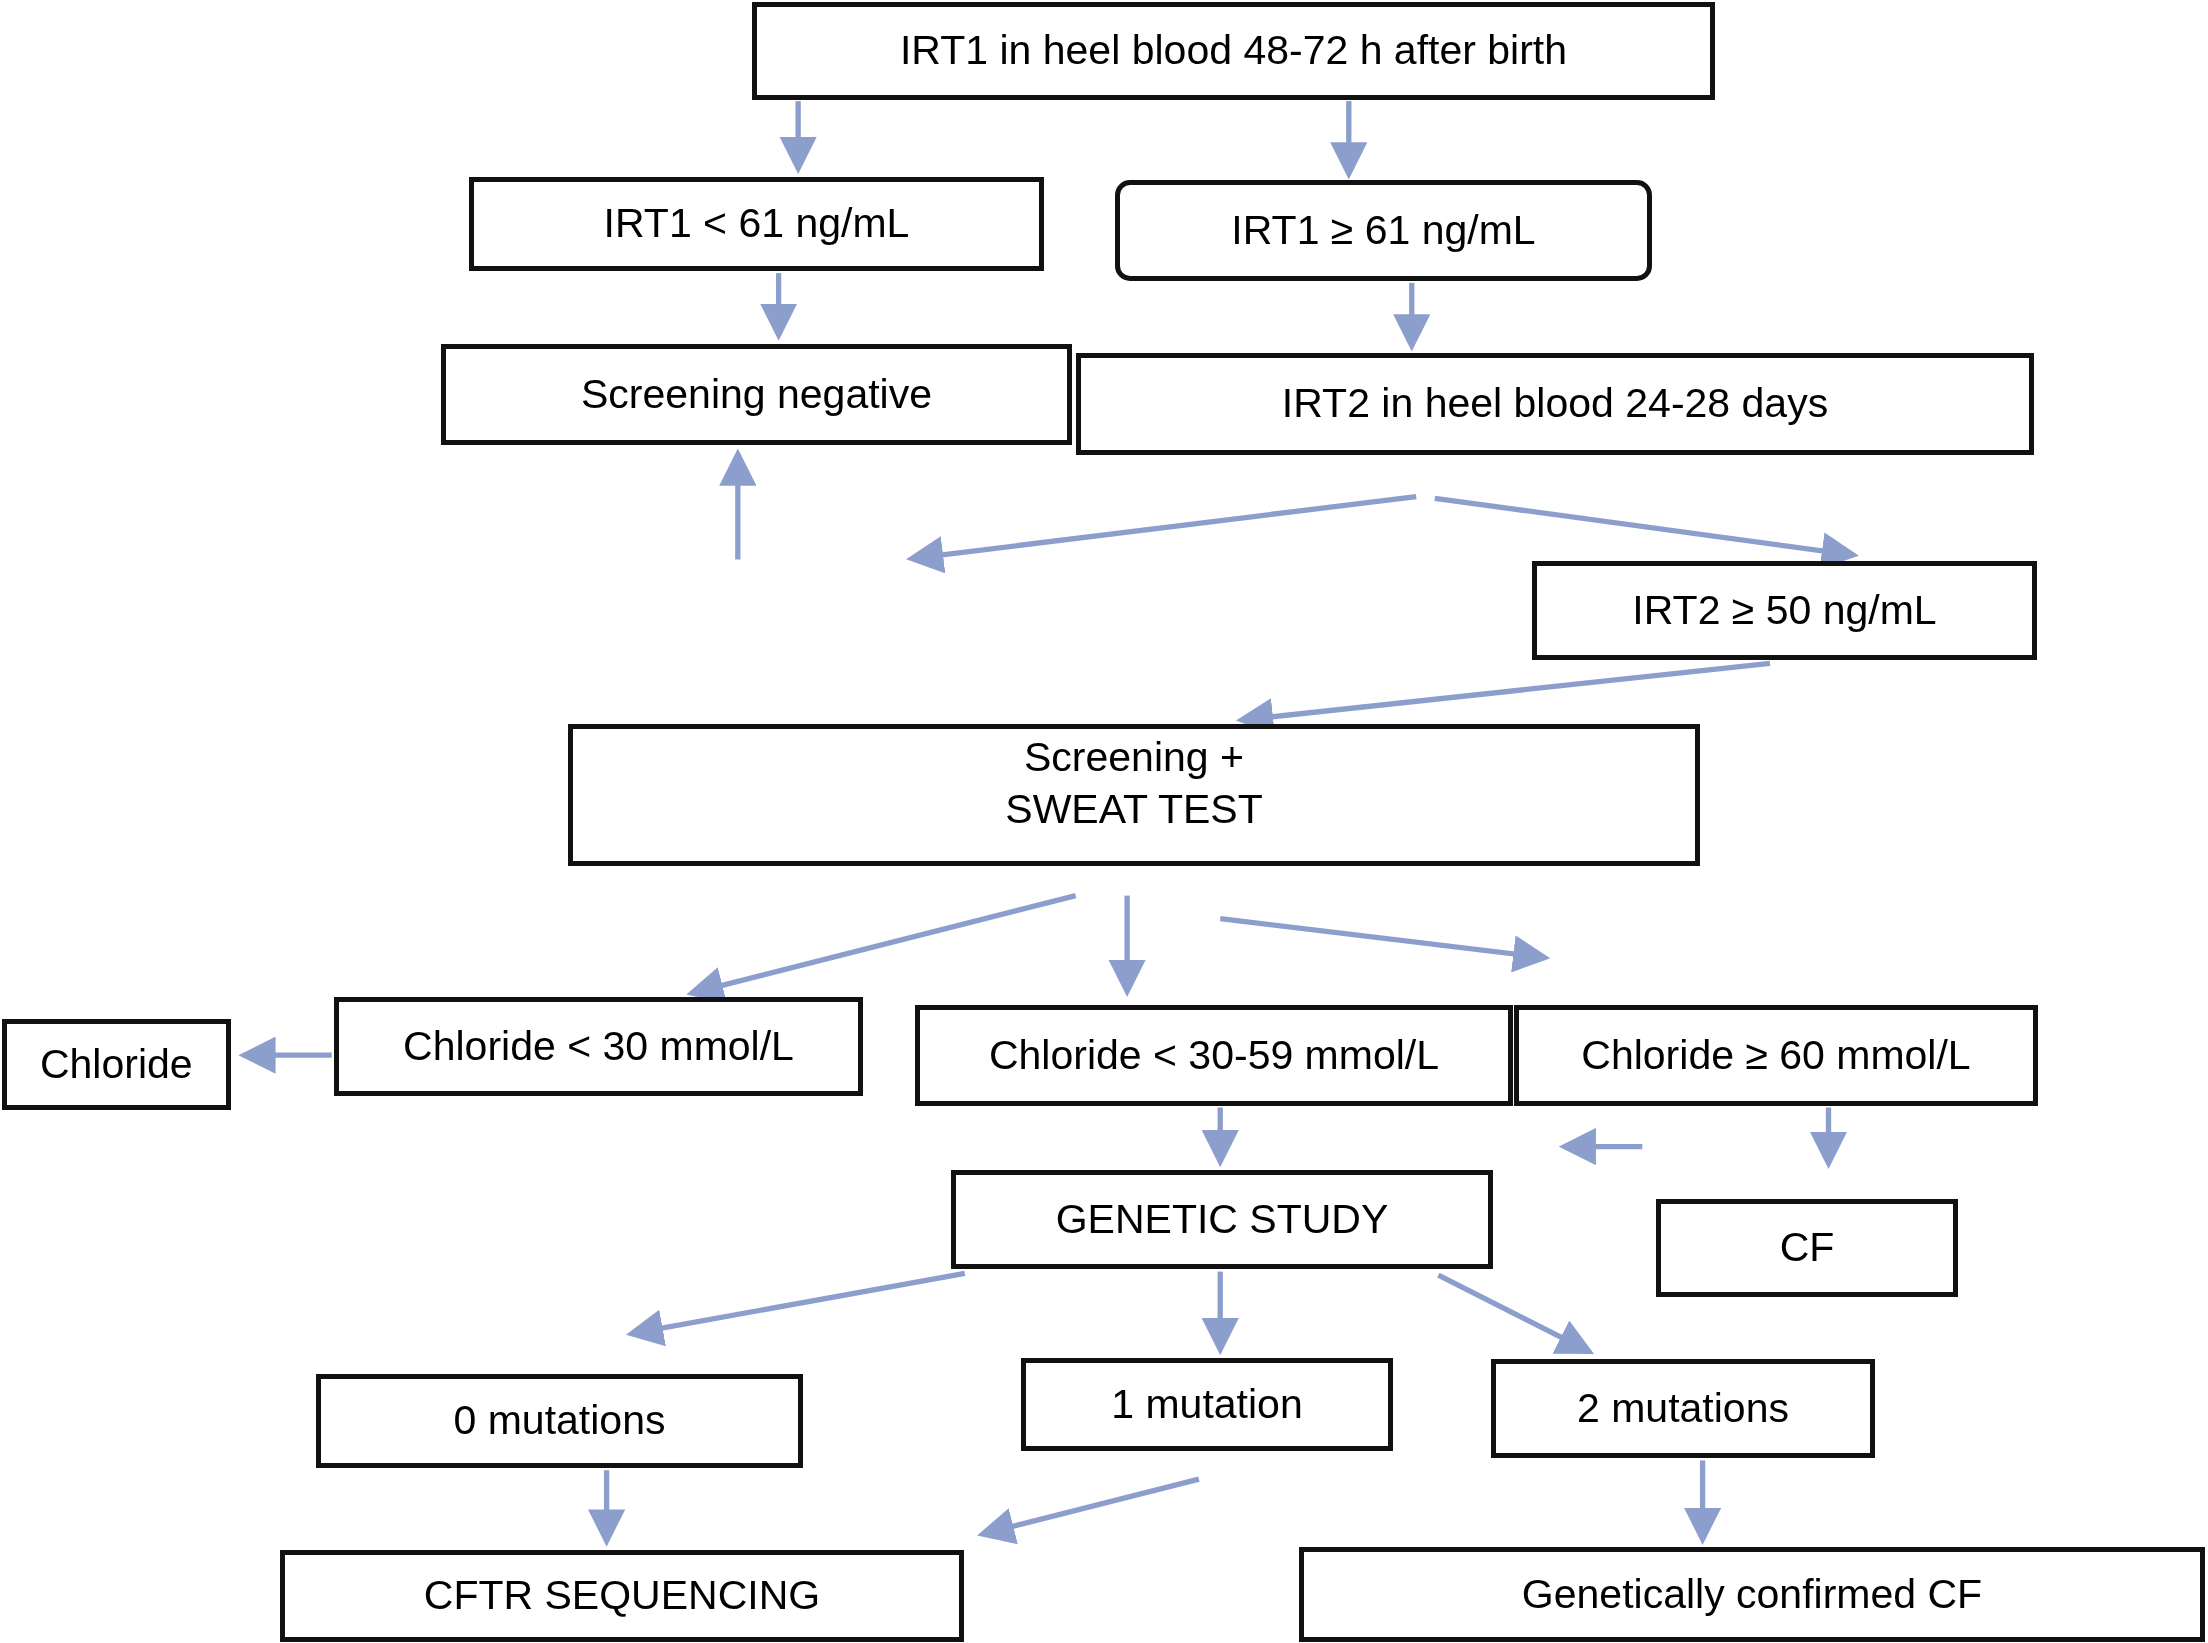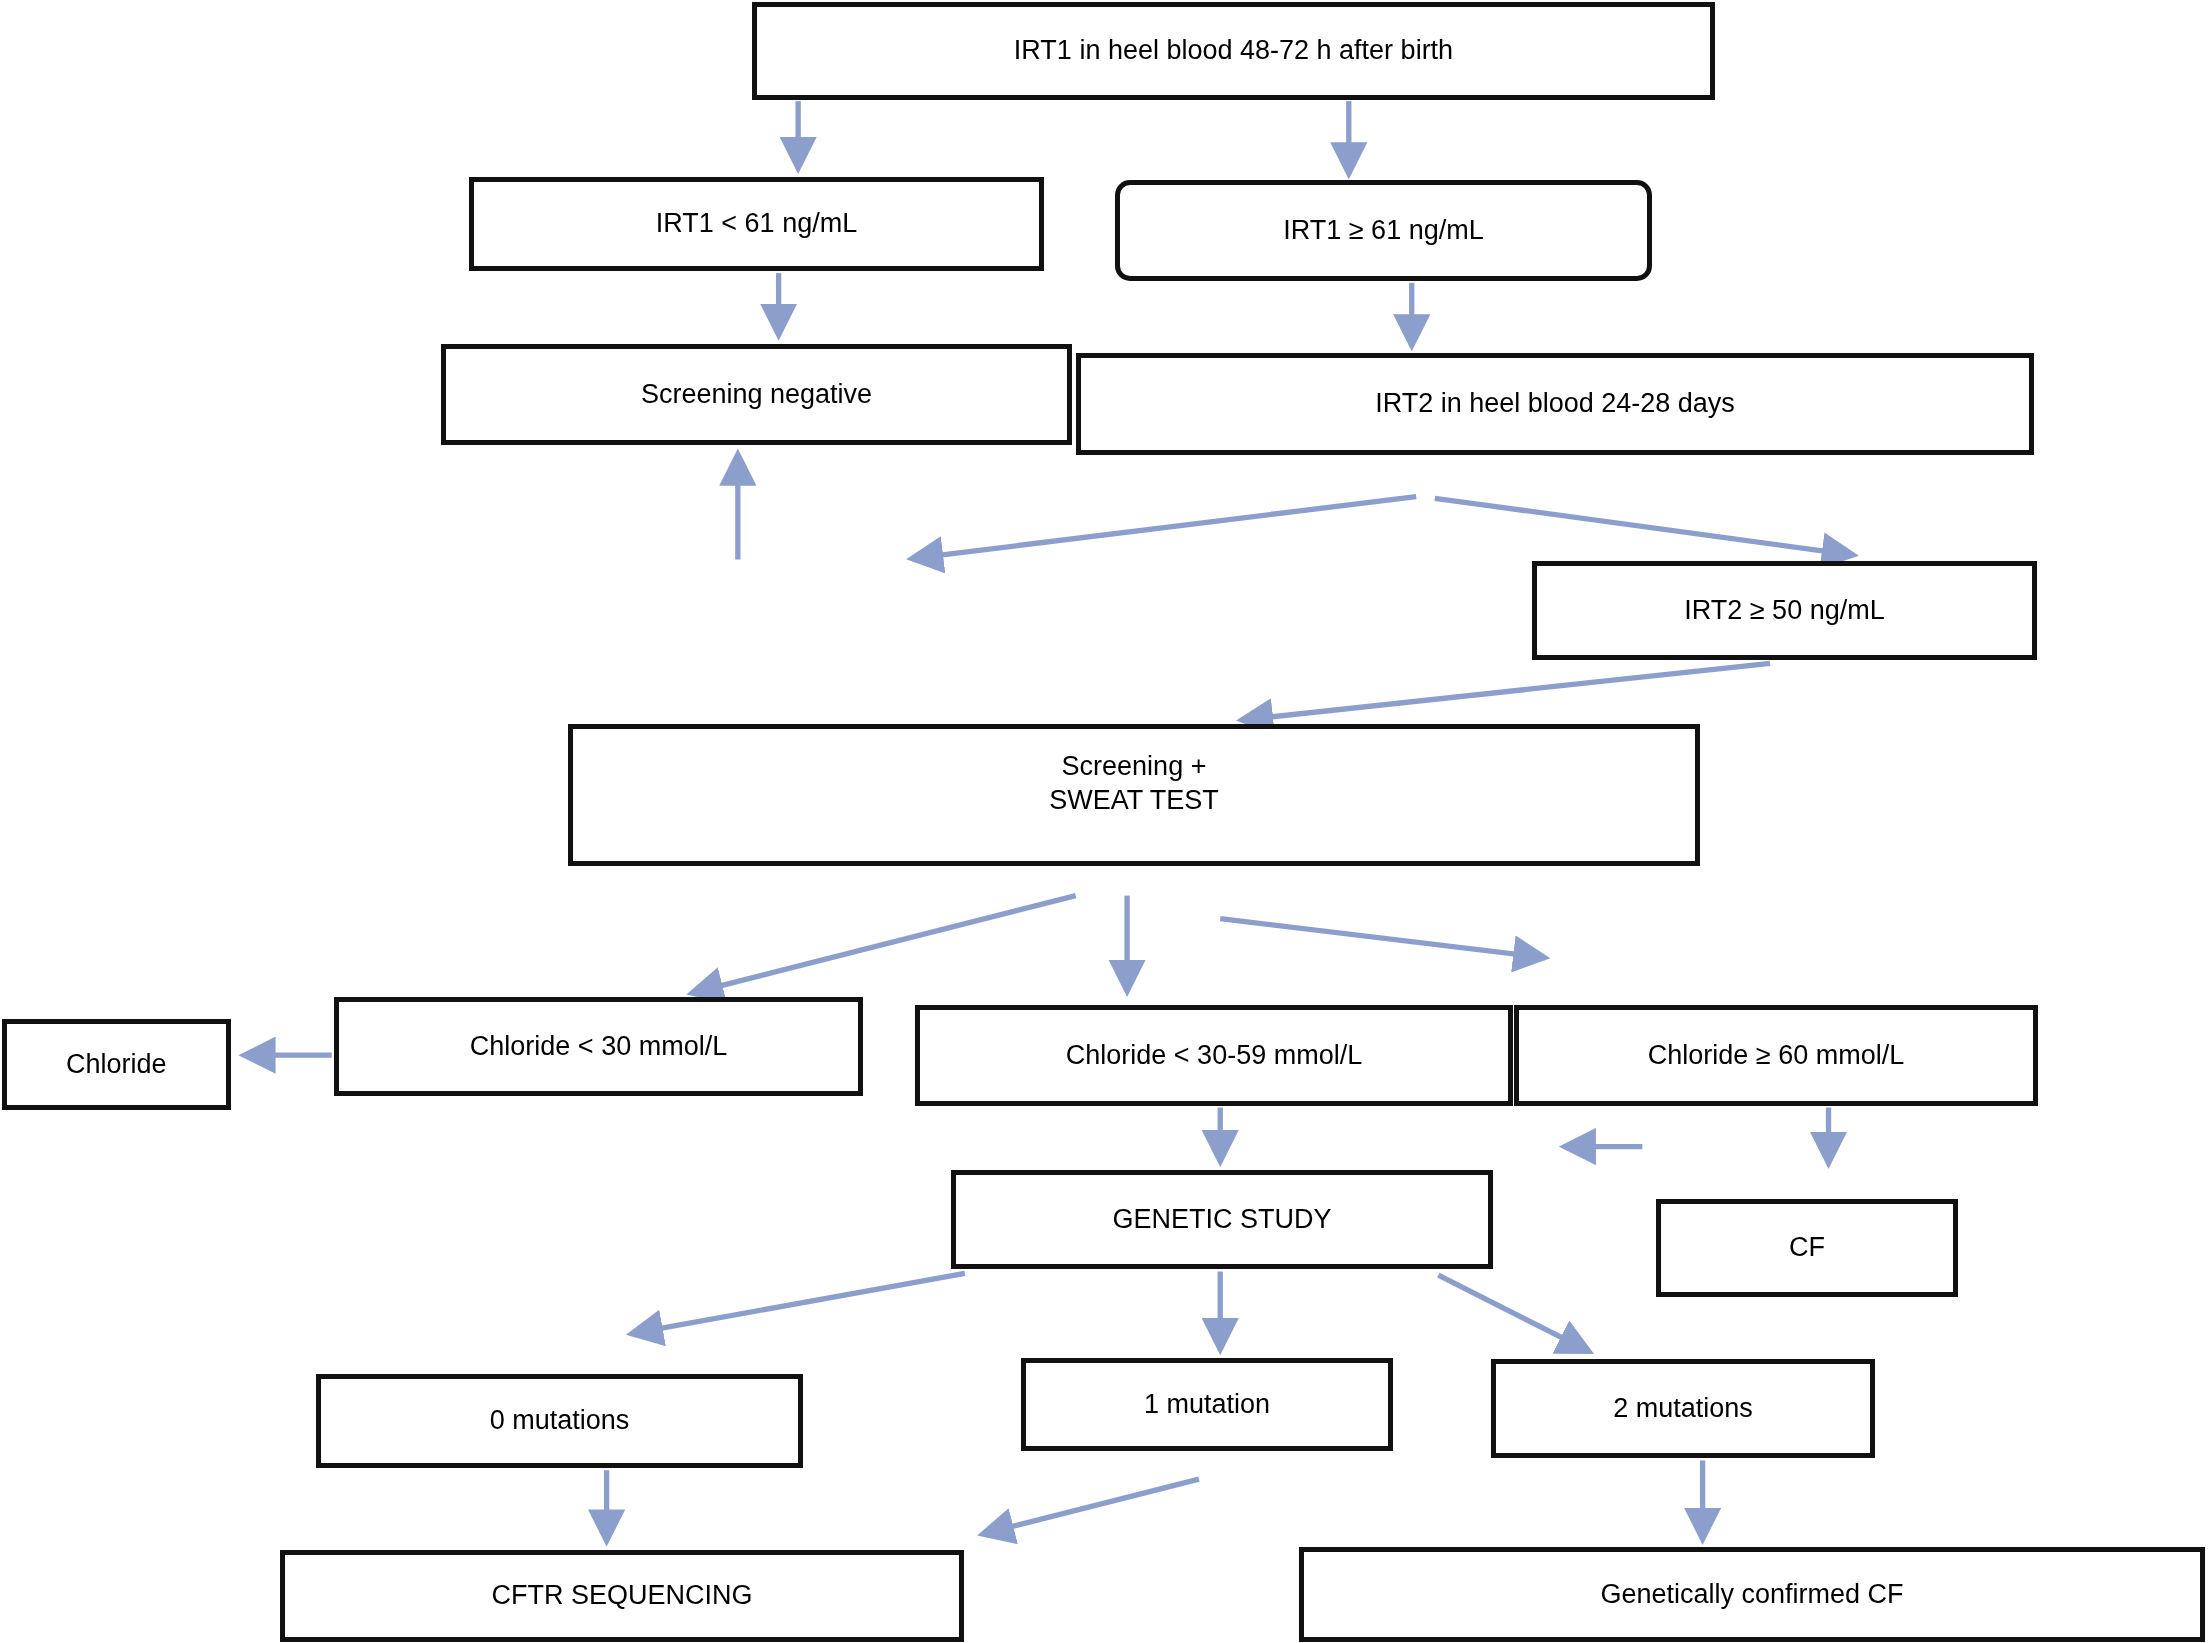--- a/index.html
+++ b/index.html
@@ -38,21 +38,21 @@
   .node{
     position:absolute;
     background:var(--box-fill);
     border:5.3px solid var(--border-color);
     color:var(--text-color);
     display:flex;
     flex-direction:column;
     align-items:center;
     justify-content:center;
     text-align:center;
-    font-size:27px;
+    font-size:41px;
     line-height:1.25;
     white-space:nowrap;
   }
   
   .n-irt1-heel          {left:752px;  top:1.8px;    width:963px; height:98px;}
   .n-irt1-low           {left:469px;  top:177px;  width:575px;  height:94px;}
   .n-irt1-high          {left:1115px; top:180px;  width:537px;  height:101px;border-radius:15px;}
   .n-screening-negative {left:441px;  top:344px;  width:631px;  height:101px;}
   .n-irt2-heel          {left:1076px; top:353px;  width:958px; height:102px;}
   .n-irt2-low           {left:578px;  top:561px;  width:589px;  height:99px;}

